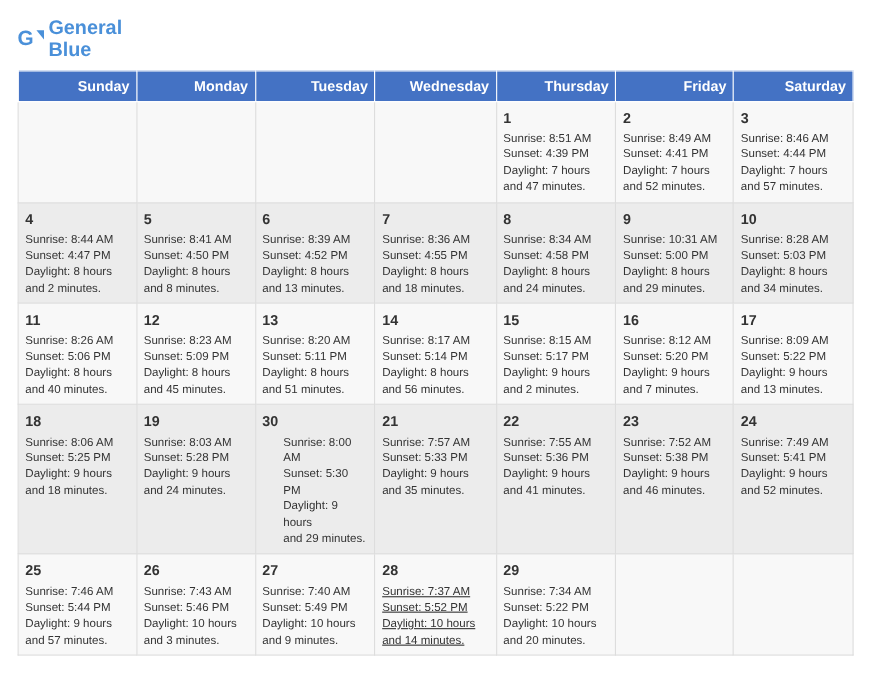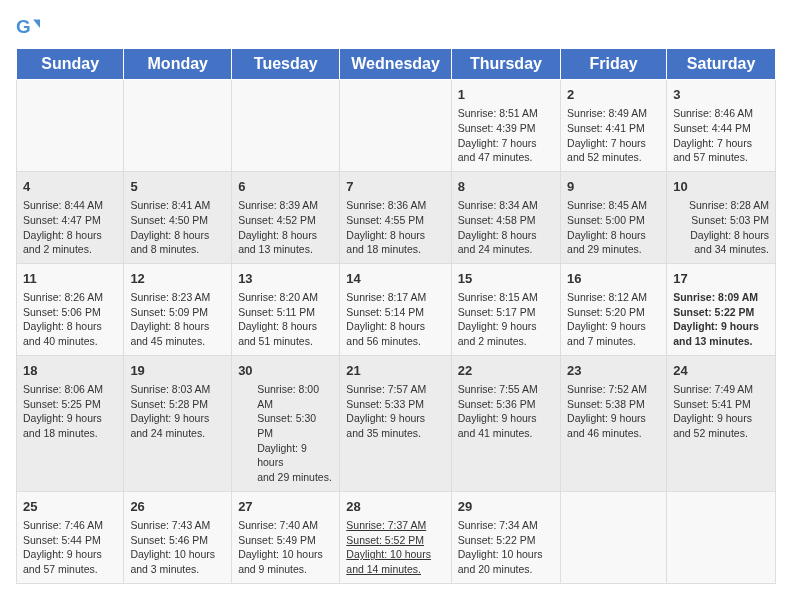--- a/index.html
+++ b/index.html
@@ -46,23 +46,23 @@
       font-weight: 600;
     }
     table {
       width: 100%;
       border-collapse: collapse;
       font-size: 11px;
     }
     thead tr th {
       background-color: #4472C4;
       color: #fff;
-      text-align: center;
+      text-align: right;
       padding: 6px 6px;
-      font-size: 16px;
+      font-size: 13px;
       font-weight: bold;
       border: 1px solid #fff;
     }
     tbody tr td {
       vertical-align: top;
       padding: 6px 6px;
       border: 1px solid #ddd;
       width: 113px;
       height: 80px;
       color: #333;
@@ -87,20 +87,24 @@
   </style>
 </head>
 <body>
 
 <div class="header">
   <div class="logo">
     <svg class="logo-icon" viewBox="0 0 28 28" xmlns="http://www.w3.org/2000/svg">
       <text y="20" font-size="22" font-weight="bold" fill="#4a90d9">G</text>
       <polygon points="20,4 28,4 28,14" fill="#4a90d9"></polygon>
     </svg>
+    <div class="logo-text">
+      <div><span>General</span></div>
+      <div><span>Blue</span></div>
+    </div>
   </div>
   <div class="title-block">
     <div class="month-title"></div>
     <div class="location-title"></div>
   </div>
 </div>
 
 <table>
   <thead>
     <tr>
@@ -172,28 +176,28 @@
         </td>
         <td>
           <span class="day-number">8</span>
           <div class="day-info" style="white-space: pre-line;">Sunrise: 8:34 AM
 Sunset: 4:58 PM
 Daylight: 8 hours
 and 24 minutes.</div>
         </td>
         <td>
           <span class="day-number">9</span>
-          <div class="day-info" style="white-space: pre-line;">Sunrise: 8:45 AM
+          <div class="day-info" style="white-space: pre-line;">Sunrise: 10:31 AM
 Sunset: 5:00 PM
 Daylight: 8 hours
 and 29 minutes.</div>
         </td>
         <td>
           <span class="day-number">10</span>
-          <div class="day-info" style="white-space: pre-line; text-align: right;">Sunrise: 8:28 AM
+          <div class="day-info" style="white-space: pre-line;">Sunrise: 8:28 AM
 Sunset: 5:03 PM
 Daylight: 8 hours
 and 34 minutes.</div>
         </td>
       </tr>
       <tr>
         <td>
           <span class="day-number">11</span>
           <div class="day-info" style="white-space: pre-line;">Sunrise: 8:26 AM
 Sunset: 5:06 PM
@@ -230,21 +234,21 @@
         </td>
         <td>
           <span class="day-number">16</span>
           <div class="day-info" style="white-space: pre-line;">Sunrise: 8:12 AM
 Sunset: 5:20 PM
 Daylight: 9 hours
 and 7 minutes.</div>
         </td>
         <td>
           <span class="day-number">17</span>
-          <div class="day-info" style="white-space: pre-line; font-weight: bold;">Sunrise: 8:09 AM
+          <div class="day-info" style="white-space: pre-line;">Sunrise: 8:09 AM
 Sunset: 5:22 PM
 Daylight: 9 hours
 and 13 minutes.</div>
         </td>
       </tr>
       <tr>
         <td>
           <span class="day-number">18</span>
           <div class="day-info" style="white-space: pre-line;">Sunrise: 8:06 AM
 Sunset: 5:25 PM

